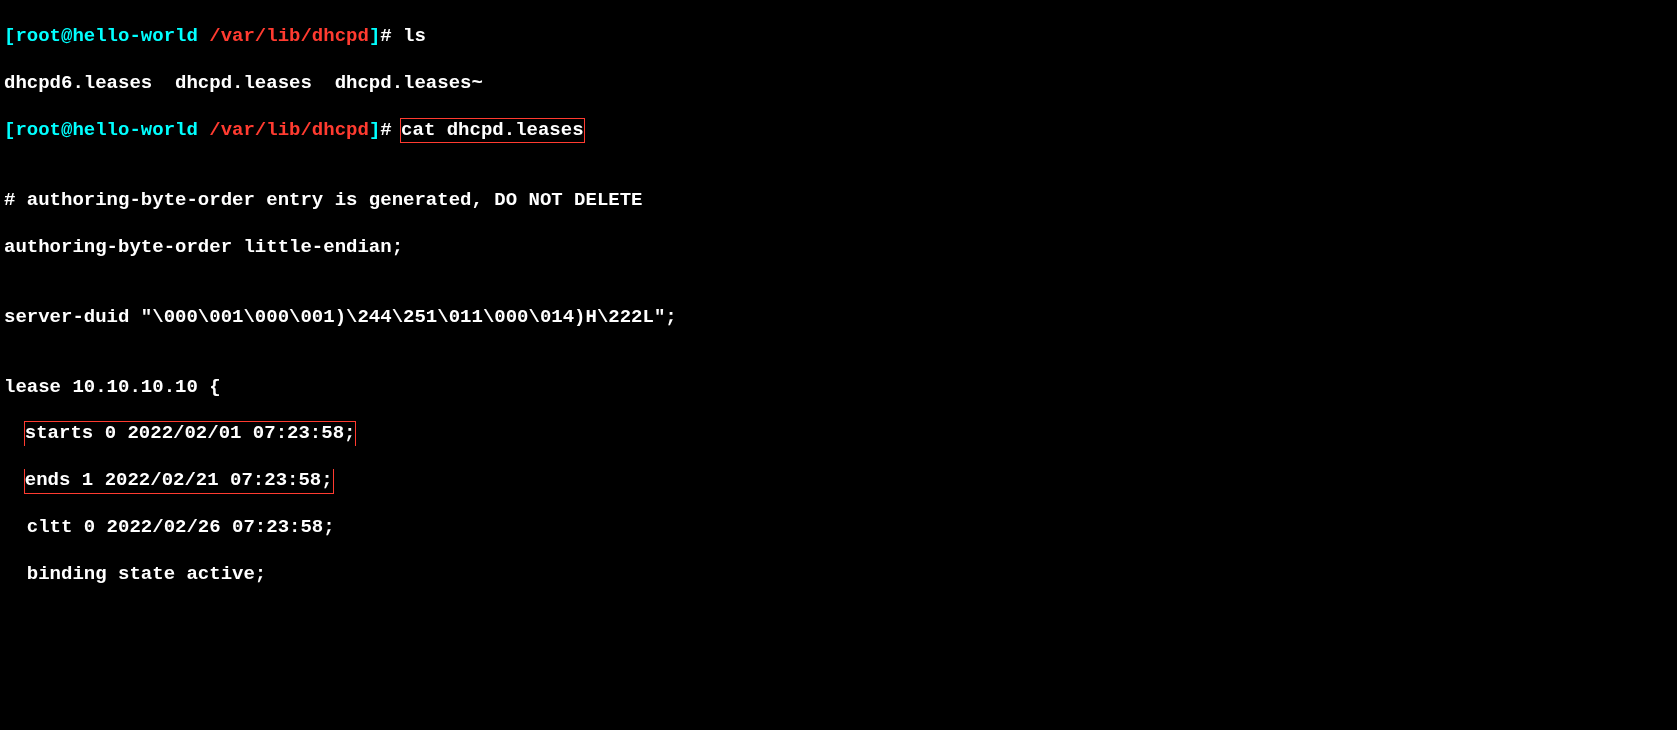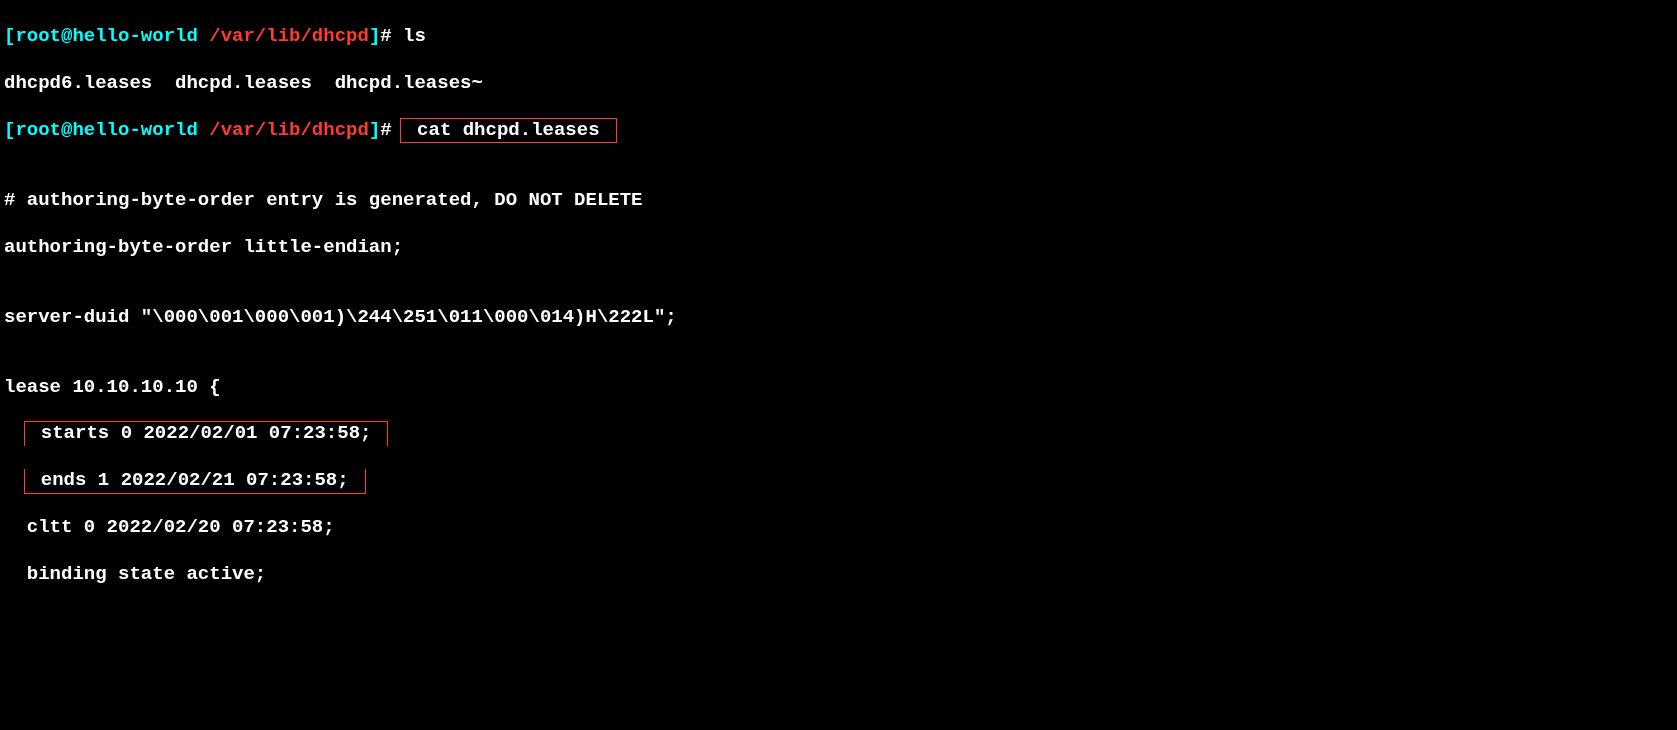--- a/index.html
+++ b/index.html
@@ -20,40 +20,40 @@
     white-space: pre;
   }
   .cyan { color: #00ffff; }
   .red  { color: #ff3b30; }
   .white{ color: #ffffff; }
   .box {
     display: inline-block;
     border: 1px solid #ff3b30;
     box-sizing: border-box;
     margin: -1px -3px;
-    padding: 0px 16px;
+    padding: 0px 0;
   }
 </style>
 </head>
 <body>
 
 <div class="terminal">
 <div><span class="cyan">[</span><span class="cyan">root@hello-world</span><span> </span><span class="red">/var/lib/dhcpd</span><span class="cyan">]</span><span class="white"># </span><span class="white">ls</span></div>
 <div class="white">dhcpd6.leases  dhcpd.leases  dhcpd.leases~</div>
 <div><span class="cyan">[</span><span class="cyan">root@hello-world</span><span> </span><span class="red">/var/lib/dhcpd</span><span class="cyan">]</span><span class="white"># </span><span class="white box">cat dhcpd.leases</span></div>
 <div class="white"></div>
 <div class="white"># authoring-byte-order entry is generated, DO NOT DELETE</div>
 <div class="white">authoring-byte-order little-endian;</div>
 <div class="white"></div>
 <div class="white">server-duid "\000\001\000\001)\244\251\011\000\014)H\222L";</div>
 <div class="white"></div>
 <div class="white">lease 10.10.10.10 {</div>
 <div class="white"><span>  </span><span class="box" style="border-bottom:none;">starts 0 2022/02/01 07:23:58;</span></div>
 <div class="white"><span>  </span><span class="box" style="border-top:none;">ends 1 2022/02/21 07:23:58;</span></div>
-<div class="white">  cltt 0 2022/02/20 07:23:58;</div>
+<div class="white">  cltt 0 2022/02/26 07:23:58;</div>
 <div class="white">  binding state active;</div>
 
 
 
 
 
 
 
 
 

